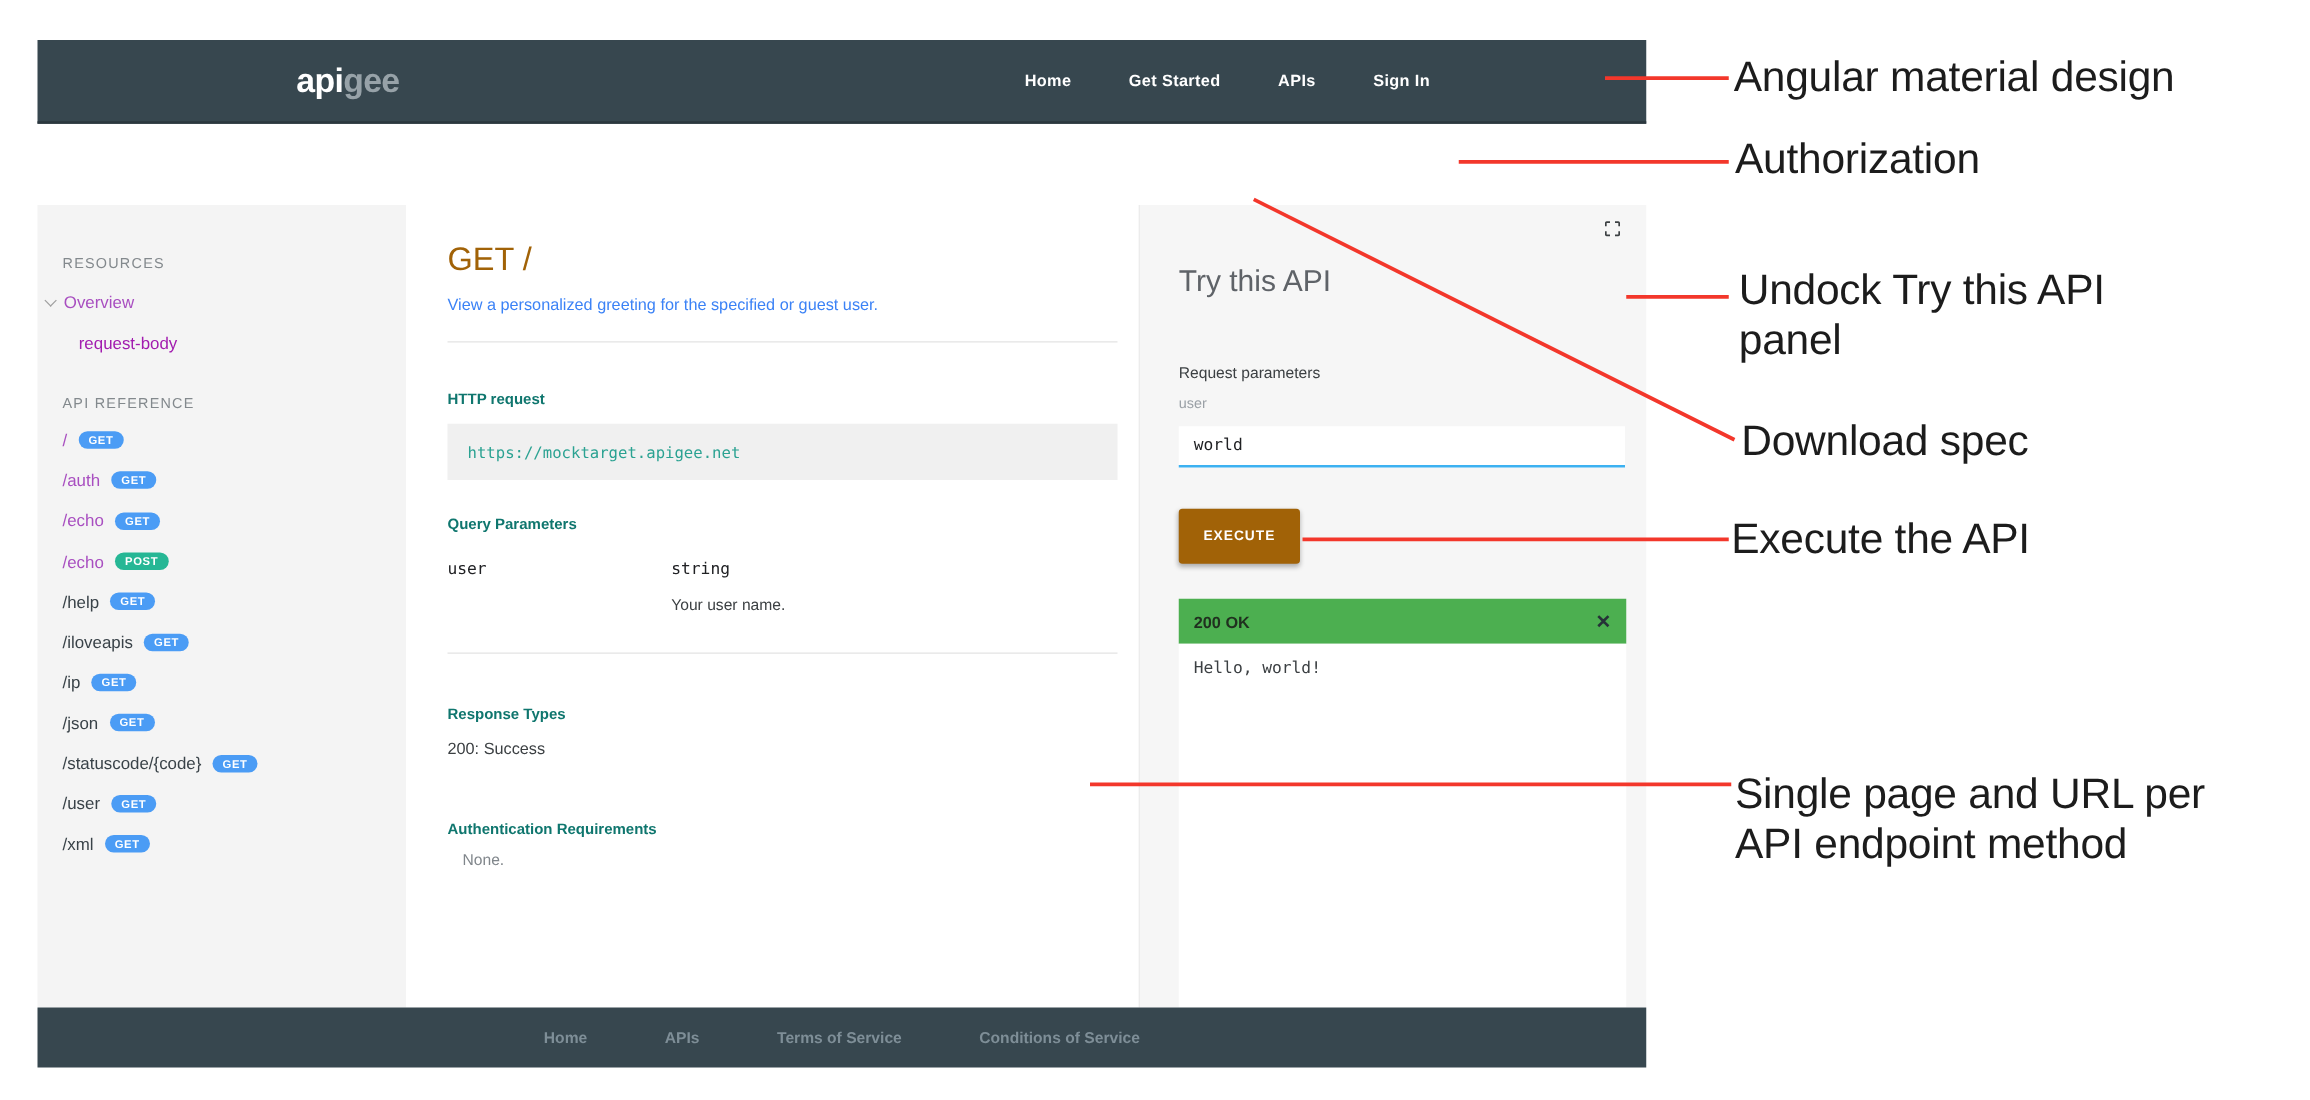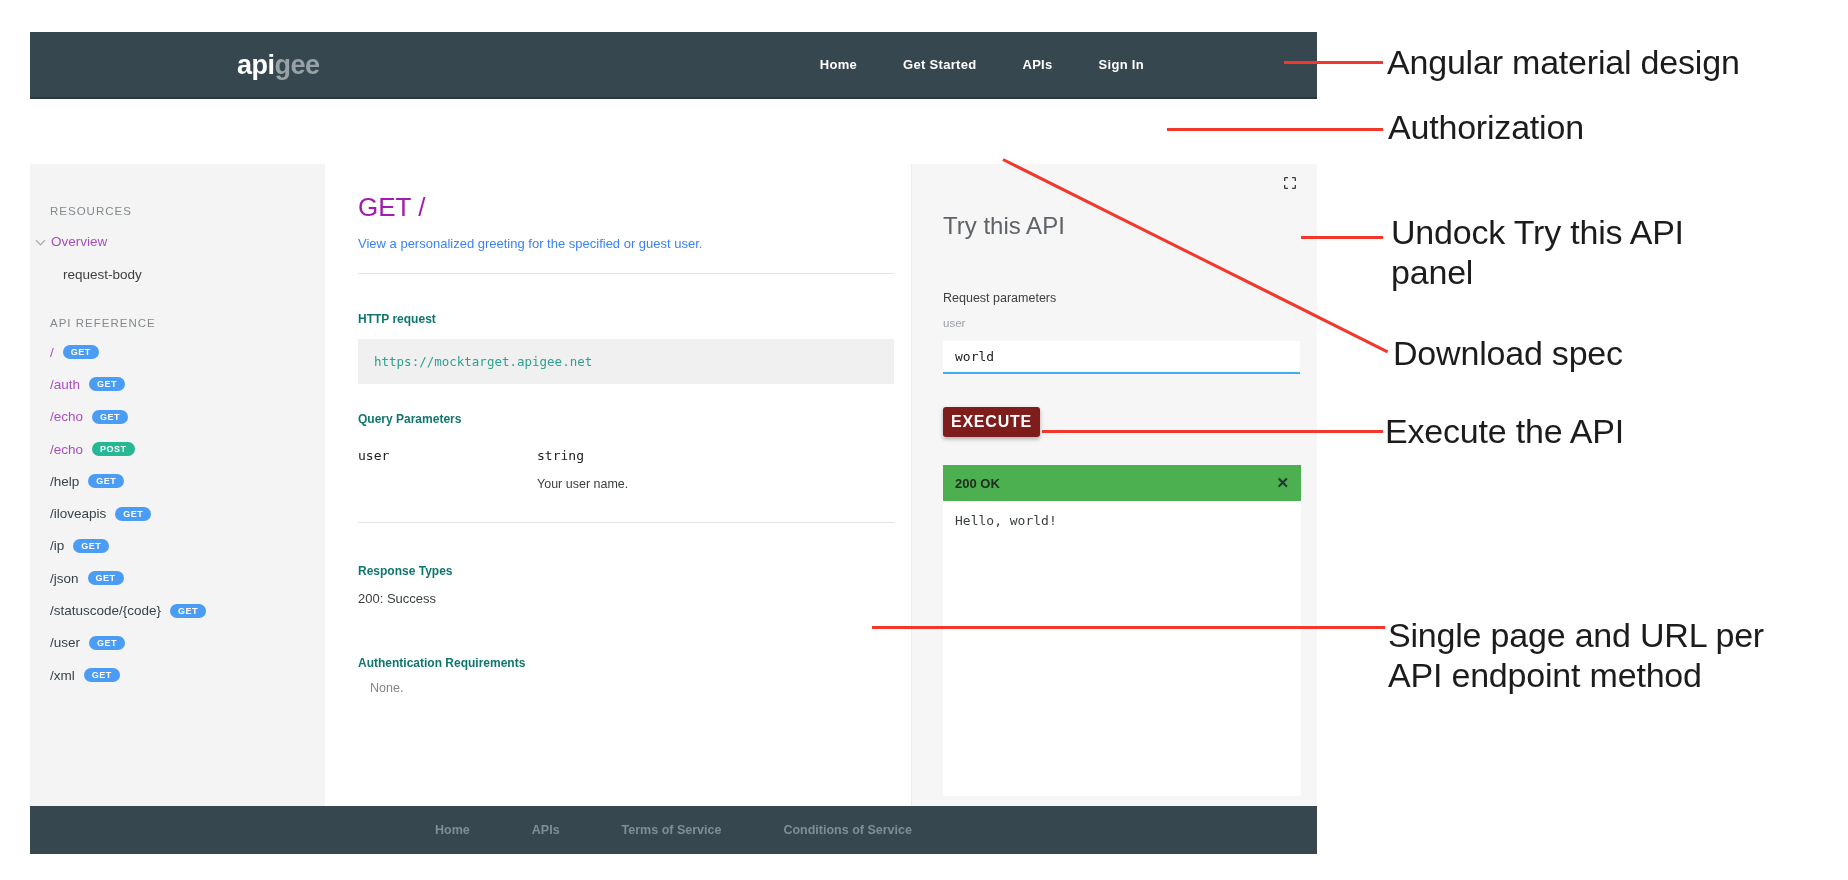--- a/index.html
+++ b/index.html
@@ -31,36 +31,36 @@
   .content{position:absolute;left:0;top:132px;right:0;height:642px;}
 
   
   .sidebar{position:absolute;left:0;top:0;width:295px;height:100%;background:#f4f4f4;}
   .sidebar-inner{padding:40px 10px 0 20px;}
   .side-header{color:#83898d;font-size:11.5px;letter-spacing:1px;line-height:14px;}
   .overview-row{margin-top:16px;display:flex;align-items:center;line-height:16px;cursor:pointer;}
   .caret{width:6px;height:6px;border-right:1.5px solid #9e9e9e;border-bottom:1.5px solid #9e9e9e;
          transform:rotate(45deg);margin:-3px 7px 0 -13px;}
   .overview-link{color:#a84ec0;font-size:13.5px;}
-  .request-body-link{margin:17px 0 0 13px;color:#404040;font-size:13.5px;line-height:16px;cursor:pointer;}
+  .request-body-link{margin:17px 0 0 13px;color:#a21caf;font-size:13.5px;line-height:16px;cursor:pointer;}
   .api-ref-header{margin-top:33px;}
   .endpoint-list{margin-top:6px;}
   .endpoint-row{height:32.3px;display:flex;align-items:center;gap:9px;cursor:pointer;}
   .path{font-size:13.5px;}
   .path-visited{color:#a84ec0;}
   .path-normal{color:#394248;}
   .badge{display:inline-block;font-size:9px;font-weight:bold;color:#fff;padding:3px 8px 2px;border-radius:9px;
          letter-spacing:.5px;line-height:1;}
   .badge-get{background:#4b9cf5;}
   .badge-post{background:#26b795;}
 
   
   .main{position:absolute;left:295px;top:0;width:586px;height:100%;background:#fff;}
   .main-inner{padding:28px 0 0 33px;width:536px;}
-  .get-heading{font-size:26px;font-weight:500;color:#a21caf;line-height:30px;}
+  .get-heading{font-size:26px;font-weight:500;color:#a16207;line-height:30px;}
   .endpoint-desc{margin-top:14px;font-size:13px;color:#3b82f6;line-height:16px;}
   .rule{border:none;border-top:1px solid #e4e4e4;margin:21px 0 0;}
   .section-header{margin-top:37px;font-size:12px;font-weight:bold;color:#0f766e;line-height:17px;}
   .code-block{margin-top:11px;background:#f0f0f0;padding:15px 16px;font-family:"DejaVu Sans Mono","Liberation Mono",monospace;
               font-size:12.5px;color:#2ba292;line-height:15px;}
   .qp-header{margin-top:27px;}
   .param-row{margin-top:20px;display:flex;font-family:"DejaVu Sans Mono","Liberation Mono",monospace;
              font-size:13px;color:#202124;line-height:16px;}
   .param-name{width:179px;}
   .param-desc{margin:12px 0 0 179px;font-size:12.5px;color:#3c4043;line-height:16px;}
@@ -73,21 +73,21 @@
   
   .try-panel{position:absolute;left:881px;top:0;width:406px;height:100%;background:#f6f6f6;border-left:1px solid #ececec;box-sizing:border-box;}
   .try-inner{position:relative;padding:46px 17px 0 31px;}
   .try-title{font-size:24px;color:#5f6368;font-weight:400;line-height:32px;}
   .undock-btn{position:absolute;right:19px;top:11px;width:16px;height:16px;cursor:pointer;}
   .req-params-label{margin-top:49px;font-size:12.5px;color:#3c4043;line-height:15px;}
   .field-label{margin-top:11px;font-size:11.5px;color:#9aa0a6;line-height:13px;}
   .field-box{margin-top:11px;height:31px;background:#fff;border-bottom:2px solid #3cb1f1;display:flex;align-items:center;
              padding-left:12px;box-sizing:content-box;font-family:"DejaVu Sans Mono","Liberation Mono",monospace;
              font-size:13px;color:#202124;cursor:text;}
-  .execute-btn{margin-top:33px;width:97px;height:30px;background:#7f1d1d;color:#fff;font-weight:bold;font-size:16px;
+  .execute-btn{margin-top:33px;width:97px;height:44px;background:#a16207;color:#fff;font-weight:bold;font-size:11px;
                letter-spacing:.8px;border:none;border-radius:3px;display:flex;align-items:center;justify-content:center;
                box-shadow:0 2px 4px rgba(0,0,0,.3);cursor:pointer;}
   .response-card{margin-top:28px;width:358px;}
   .response-header{height:36px;background:#4caf50;display:flex;align-items:center;padding:0 12px;}
   .status-text{font-size:13px;font-weight:bold;color:#20301f;}
   .close-icon{margin-left:auto;color:#263238;font-size:15px;font-weight:bold;cursor:pointer;}
   .response-body{height:271px;background:#fff;padding:12px;font-family:"DejaVu Sans Mono","Liberation Mono",monospace;
                  font-size:13px;color:#3c4043;}
 
   

